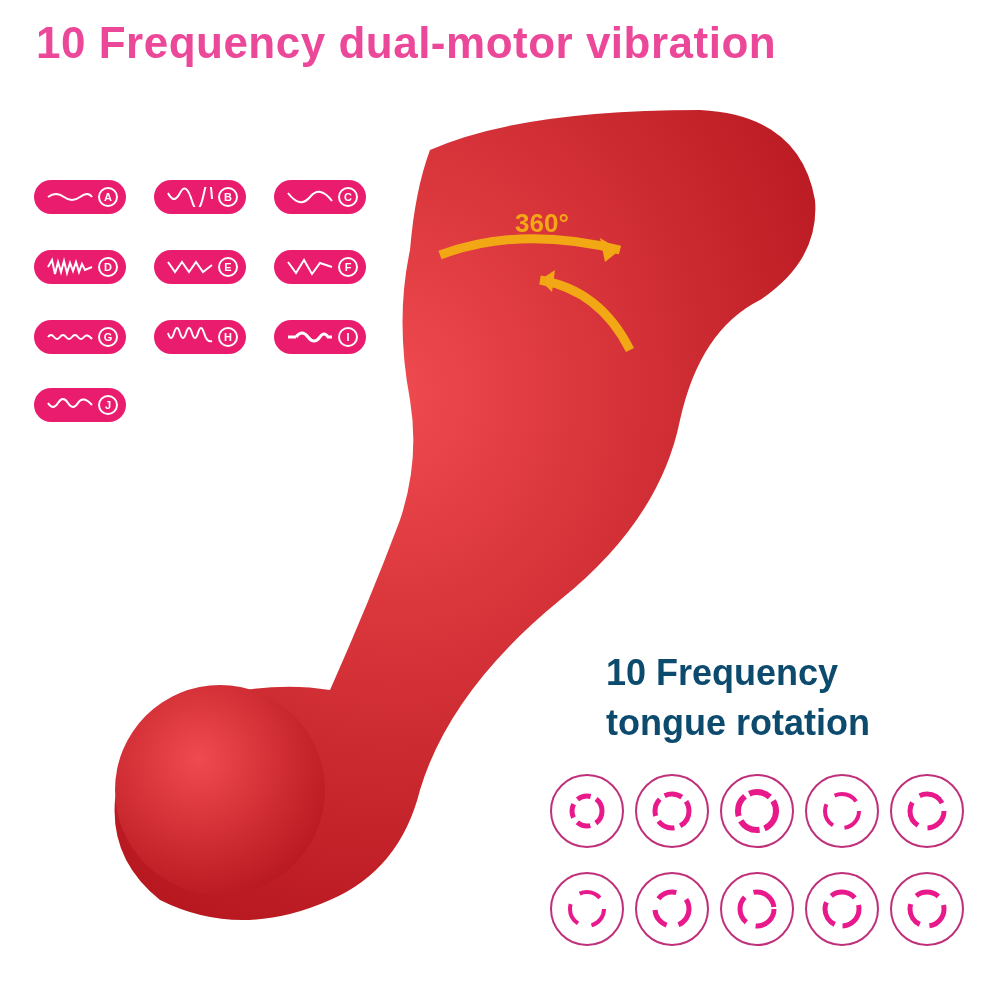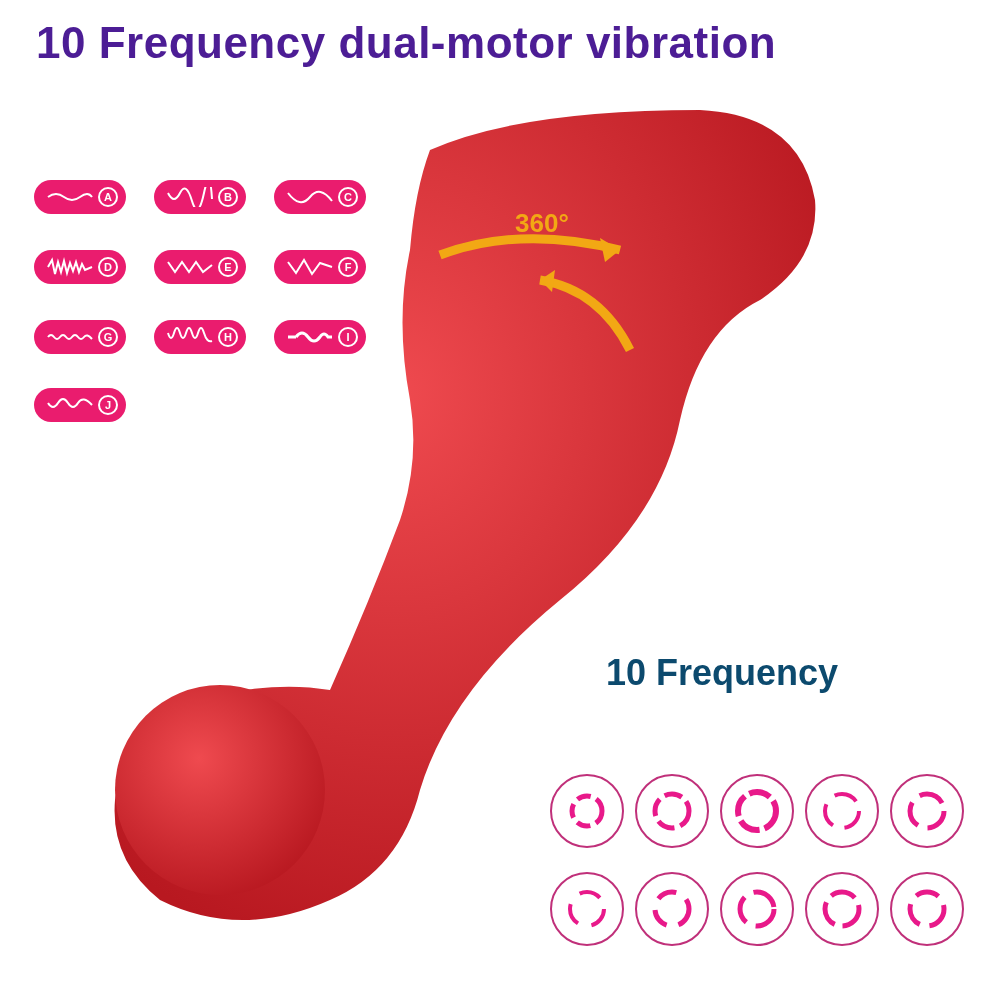--- a/index.html
+++ b/index.html
@@ -1,17 +1,17 @@
 <!DOCTYPE html>
 <html><head>
 <meta charset="utf-8">
 <style>
   html,body{margin:0;padding:0;background:#ffffff;}
   body{width:1000px;height:1000px;position:relative;overflow:hidden;font-family:"Liberation Sans","DejaVu Sans",sans-serif;}
-  .title{position:absolute;left:36px;top:18px;font-size:44px;font-weight:700;color:#4c1d95;letter-spacing:0.5px;white-space:nowrap;}
+  .title{position:absolute;left:36px;top:18px;font-size:44px;font-weight:700;color:#ec4899;letter-spacing:0.5px;white-space:nowrap;}
   .subtitle{position:absolute;left:606px;top:648px;font-size:36px;font-weight:700;color:#0c4a6e;line-height:50px;}
   .pill{position:absolute;width:92px;height:34px;border-radius:17px;display:flex;align-items:center;justify-content:space-between;padding:0 8px 0 12px;box-sizing:border-box;}
   .pill svg{width:48px;height:20px;}
   .pill .letter{width:20px;height:20px;border:2px solid #fff;border-radius:50%;box-sizing:border-box;color:#fff;font-size:11px;font-weight:700;display:flex;align-items:center;justify-content:center;}
   .ring{position:absolute;width:74px;height:74px;border-radius:50%;border:2px solid #c0307a;box-sizing:border-box;display:flex;align-items:center;justify-content:center;}
   .ring svg{width:52px;height:52px;}
   .product{position:absolute;left:0;top:0;width:1000px;height:1000px;pointer-events:none;}
 </style>
 </head>
 <body>
@@ -92,20 +92,21 @@
   <div class="pill" style="left:34px;top:388px;background:#ea1c6e">
     <svg viewBox="0 0 48 20">
         <path d="M2 8 Q7 16 12 8 T22 8 T32 8 T46 10" stroke="#fff" stroke-width="2" fill="none"></path>
       </svg>
     <span class="letter">J</span>
   </div>
 </div>
 
 <div class="subtitle">
   <div>10 Frequency</div>
+  <div>tongue rotation</div>
 </div>
 
 <div>
   <div class="ring" style="left:550px;top:774px">
       <svg viewBox="0 0 52 52">
         <circle cx="26" cy="26" r="15" stroke="#e8198a" stroke-width="5" fill="none" stroke-dasharray="14 6"></circle>
       </svg>
     </div>
   <div class="ring" style="left:635px;top:774px">
       <svg viewBox="0 0 52 52">

